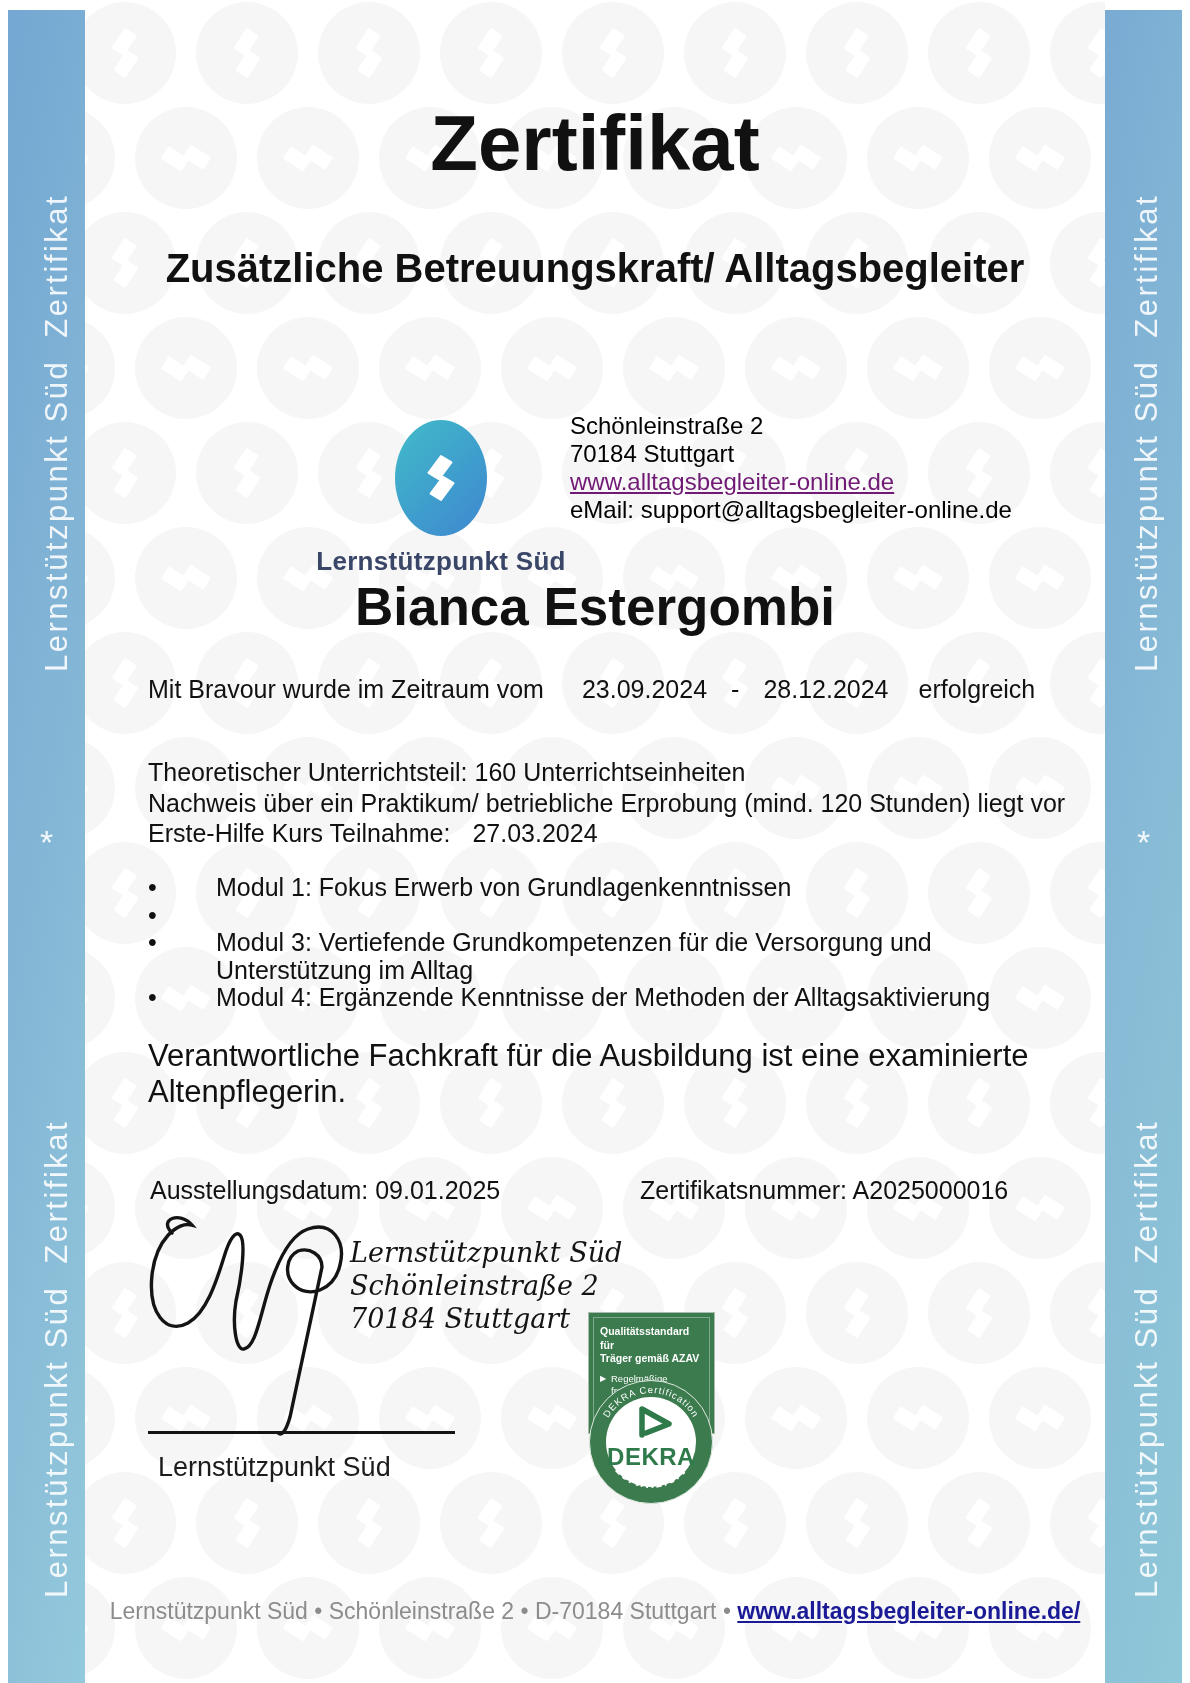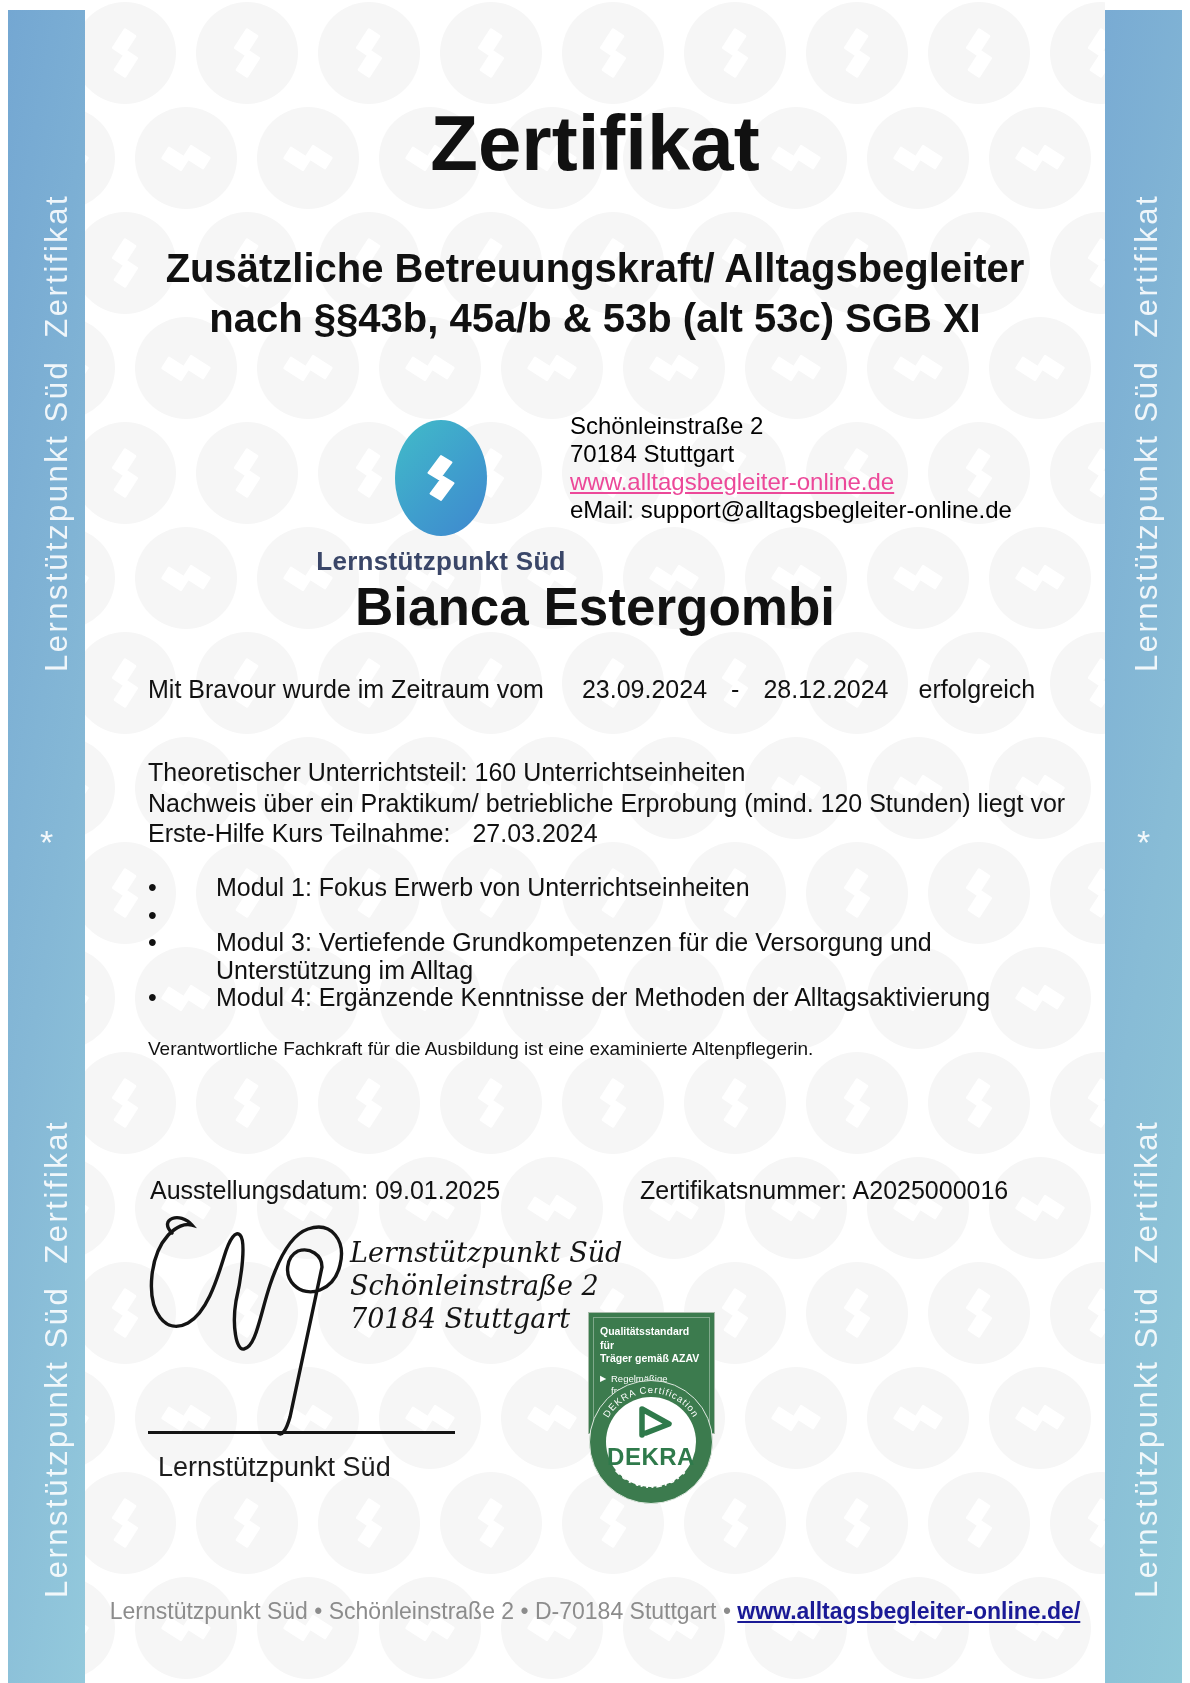--- a/index.html
+++ b/index.html
@@ -27,32 +27,32 @@
   .page-title{position:absolute;top:98px;left:0;width:100%;text-align:center;
     font-size:78px;font-weight:700;letter-spacing:0;}
   .subtitle{position:absolute;top:243px;left:0;width:100%;text-align:center;
     font-size:40px;font-weight:700;line-height:50px;}
   .logo-ellipse{position:absolute;left:310px;top:420px;width:92px;height:116px;border-radius:50%;
     background:linear-gradient(135deg,#41bcc8 0%,#3f9ecd 55%,#3f87cf 100%);
     display:flex;align-items:center;justify-content:center;}
   .brand-name{position:absolute;left:206px;top:546px;width:300px;text-align:center;
     font-size:26px;font-weight:700;color:#3a4668;letter-spacing:.3px;}
   .address{position:absolute;left:485px;top:412px;font-size:24px;line-height:28px;color:#000;}
-  .address a{color:#ec4899;text-decoration:underline;}
+  .address a{color:#701a75;text-decoration:underline;}
   .recipient-name{position:absolute;top:576px;left:0;width:100%;text-align:center;
     font-size:53px;font-weight:700;}
   .intro{position:absolute;left:63px;top:672px;font-size:25px;line-height:34px;}
   .gap-a{margin-left:38px;margin-top:36px;} .gap-b{margin-left:24px;} .gap-c{margin-left:30px;}
   .details{position:absolute;left:63px;top:757px;font-size:25px;line-height:30.5px;}
   .fa-date{margin-left:22px;}
   .modules{position:absolute;left:63px;top:874px;font-size:25px;}
   .mod-row{display:flex;}
   .mod-marker{width:68px;flex:0 0 68px;line-height:27.5px;}
   .mod-lines div{line-height:27.5px;}
-  .responsible{position:absolute;left:63px;top:1038px;font-size:19px;}
+  .responsible{position:absolute;left:63px;top:1038px;font-size:31px;}
   .issue-row{position:absolute;left:0;top:1176px;width:100%;font-size:25px;}
   .issue-left{position:absolute;left:65px;}
   .issue-right{position:absolute;left:555px;}
   .issue-row b{font-weight:400;}
   
   .sig-svg{position:absolute;left:55px;top:1205px;}
   .sig-hand{position:absolute;left:265px;top:1236px;font-family:"DejaVu Serif",serif;
     font-style:italic;font-size:27px;line-height:33px;color:#141414;}
   .sig-line{position:absolute;left:63px;top:1431px;width:307px;height:3px;background:#141414;}
   .signer{position:absolute;left:73px;top:1452px;font-size:27px;color:#1c1c1c;}
@@ -806,21 +806,20 @@
   <div class="vtext" style="left:24px;top:662px;">Lernstützpunkt Süd  Zertifikat</div>
   <div class="star" style="top:815px;">*</div>
   <div class="vtext" style="left:24px;top:1588px;">Lernstützpunkt Süd  Zertifikat</div>
 </div>
 
 <div class="content">
   <div class="page-title">Zertifikat</div>
 
   <div class="subtitle">
     <div>Zusätzliche Betreuungskraft/ Alltagsbegleiter</div>
-    <div>nach §§43b, 45a/b &amp; 53b (alt 53c) SGB XI</div>
   </div>
 
   <div class="logo-ellipse">
     <svg viewBox="0 0 100 100" width="52" height="72">
       <path d="M50 8 L70 20 L46 52 L26 40 Z M50 92 L30 80 L54 48 L74 60 Z" fill="#ffffff" stroke="#ffffff" stroke-width="4" stroke-linejoin="round"></path>
     </svg>
   </div>
   <div class="brand-name">Lernstützpunkt Süd</div>
 
   <div class="address">
@@ -843,21 +842,21 @@
     <div>Nachweis über ein Praktikum/ betriebliche Erprobung (mind. 120 Stunden) liegt vor</div>
     <div>
       <span>Erste-Hilfe Kurs Teilnahme:</span><span class="fa-date">27.03.2024</span>
     </div>
   </div>
 
   <div class="modules" id="modules">
       <div class="mod-row">
         <span class="mod-marker">•</span>
         <div class="mod-lines">
-          <div>Modul 1: Fokus Erwerb von Unterrichtseinheiten</div>
+          <div>Modul 1: Fokus Erwerb von Grundlagenkenntnissen</div>
         </div>
       </div>
       <div class="mod-row">
         <span class="mod-marker">•</span>
       </div>
       <div class="mod-row">
         <span class="mod-marker">•</span>
         <div class="mod-lines">
           <div>Modul 3: Vertiefende Grundkompetenzen für die Versorgung und</div>
           <div>Unterstützung im Alltag</div>

